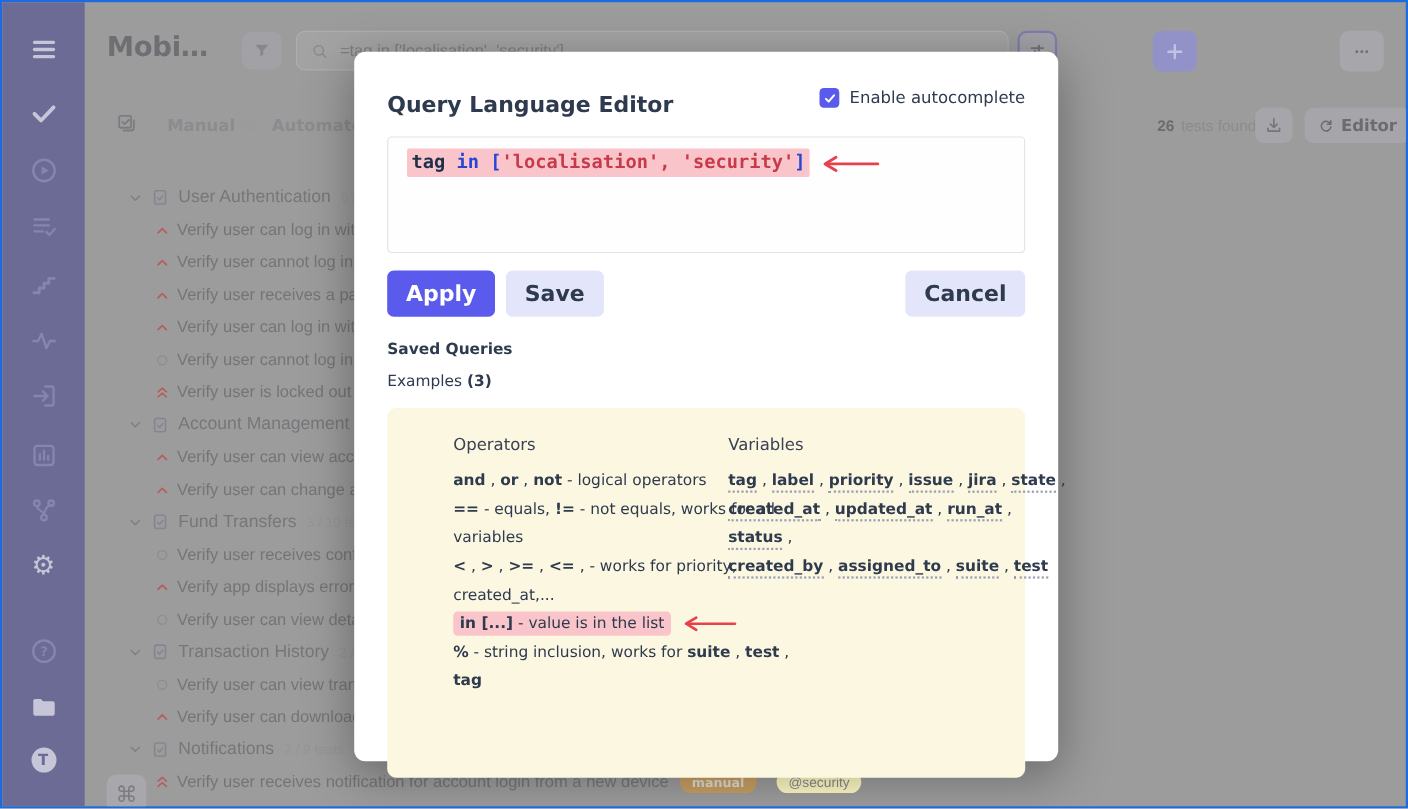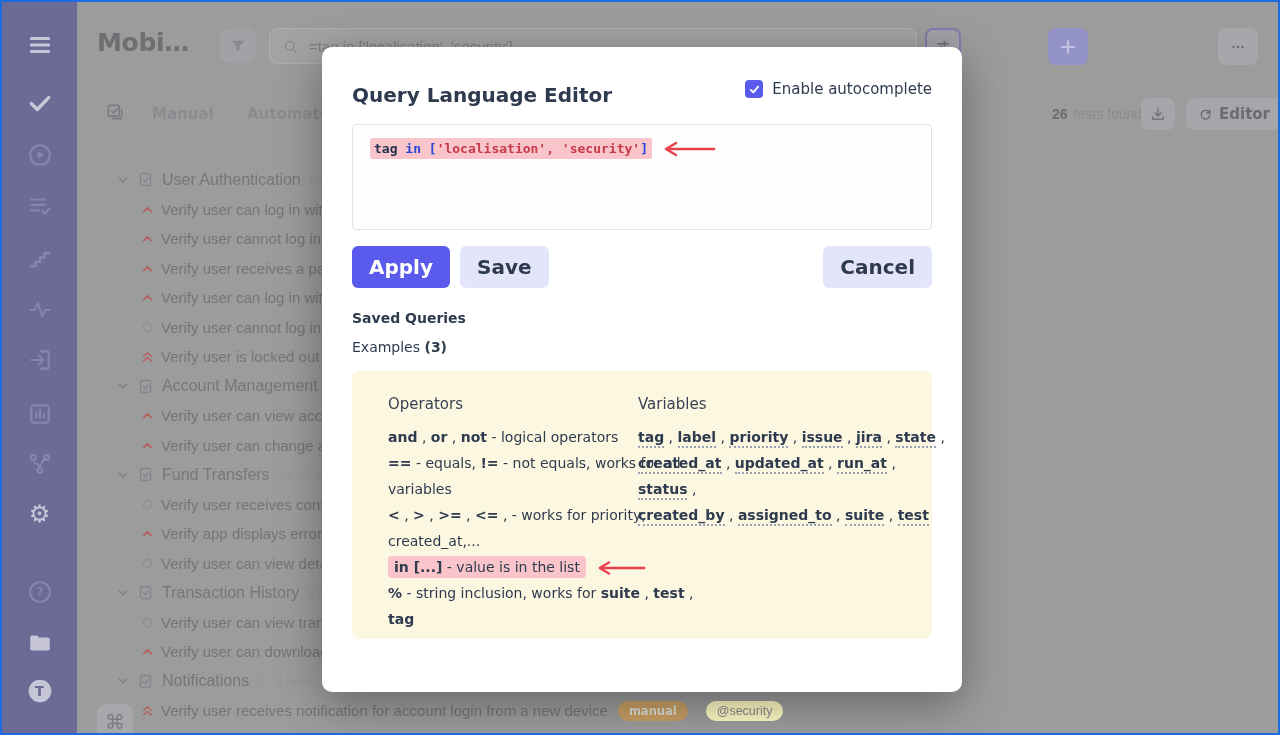--- a/index.html
+++ b/index.html
@@ -61,38 +61,38 @@
   #modal { position:absolute; left:320px; top:45px; width:640px; height:645px; background:#ffffff; border-radius:10px;
            box-shadow:0 12px 45px rgba(0,0,0,0.35); padding:24px 30px 20px; font-family:"DejaVu Sans",sans-serif; color:#2e3a4e; }
   #modal-header { display:flex; align-items:center; justify-content:space-between; }
   #modal-title { font-size:20px; font-weight:bold; color:#2e3a4e;margin-top:12px; }
   #autocomplete { display:flex; align-items:center; cursor:pointer; }
   #autocomplete .box { width:18px; height:18px; border-radius:4px; background:var(--accent,#5a5aec); display:flex; align-items:center; justify-content:center; }
   #autocomplete .box svg { width:13px; height:13px; }
   #autocomplete .lbl { margin-left:9px; font-size:15px; color:#2e3a4e; }
 
   #editor { margin-top:17px; height:106px; border:1px solid #e3e3e6; border-radius:4px; background:#fefefe; padding:13px 17px; cursor:text; }
-  #code-line { font-family:"DejaVu Sans Mono",monospace; font-size:13px; font-weight:bold; }
+  #code-line { font-family:"DejaVu Sans Mono",monospace; font-size:17px; font-weight:bold; }
   #code-line .hl { background:var(--code-highlight,#f9c5ca); padding:3px 4px; border-radius:2px; }
   .c-navy { color:var(--code-navy,#20304c); }
   .c-blue { color:var(--code-blue,#2746d6); }
   .c-red  { color:var(--code-red,#c73a4a); }
   .red-arrow { vertical-align:middle; margin-left:10px; }
 
   #btn-row { margin-top:16px; display:flex; align-items:center; }
   .mbtn { border:none; border-radius:6px; font-family:"DejaVu Sans",sans-serif; font-size:20px; font-weight:bold; padding:9px 17px; cursor:pointer; }
   #apply-btn { background:var(--accent,#5a5aec); color:#ffffff; }
   #save-btn { background:var(--accent-light,#e3e5fb); color:#2e3a4e; margin-left:10px; }
   #cancel-btn { background:var(--accent-light,#e3e5fb); color:#2e3a4e; margin-left:auto; }
 
   #saved-queries { margin-top:22px; font-size:14px; font-weight:bold; cursor:pointer; }
   #examples { margin-top:13px; font-size:14px; cursor:pointer; }
   #examples b { font-weight:bold; }
 
-  #help-panel { margin-top:16px; background:var(--panel-bg,#fcf7e1); border-radius:8px; padding:20px 20px 22px 36px; height:268px; display:grid; grid-template-columns:250px 1fr; }
+  #help-panel { margin-top:16px; background:var(--panel-bg,#fcf7e1); border-radius:8px; padding:20px 20px 22px 60px; height:336px; display:grid; grid-template-columns:250px 1fr; }
   .col-title { font-size:15px; color:#3a4254; margin-bottom:7px; line-height:26px; }
   .hline { font-size:14px; line-height:26px; color:#2e3a4e; white-space:nowrap; }
   .hline b { font-weight:bold; }
   .hl-pill { background:var(--code-highlight,#f9c5ca); padding:3px 6px; border-radius:4px; }
   .var-token { font-weight:bold; border-bottom:2px dotted #9aa0b2; padding-bottom:1px; }
   .vsep { color:#2e3a4e; }
 
   #read-docs-row { margin-top:17px; text-align:right; }
   #read-docs { color:var(--accent,#5a5aec); font-size:16px; font-weight:bold; text-decoration:underline; text-underline-offset:4px; cursor:pointer; }
   #read-docs svg { width:15px; height:15px; vertical-align:-2px; margin-left:6px; }

